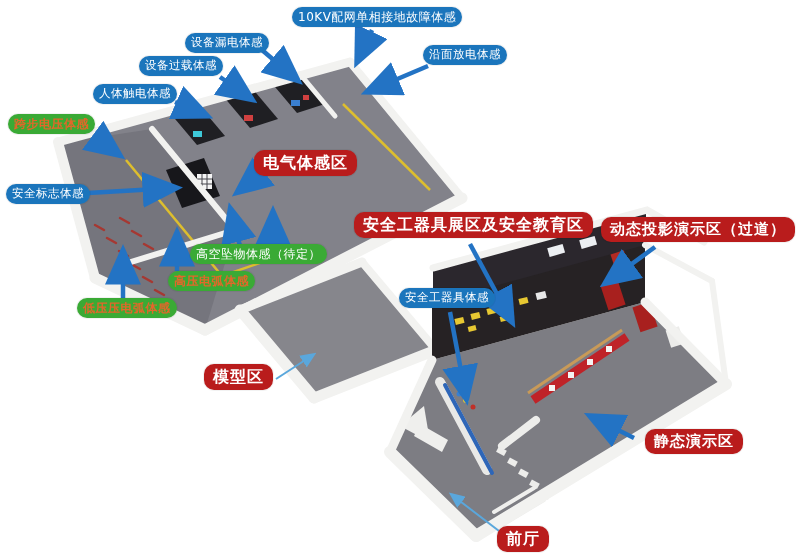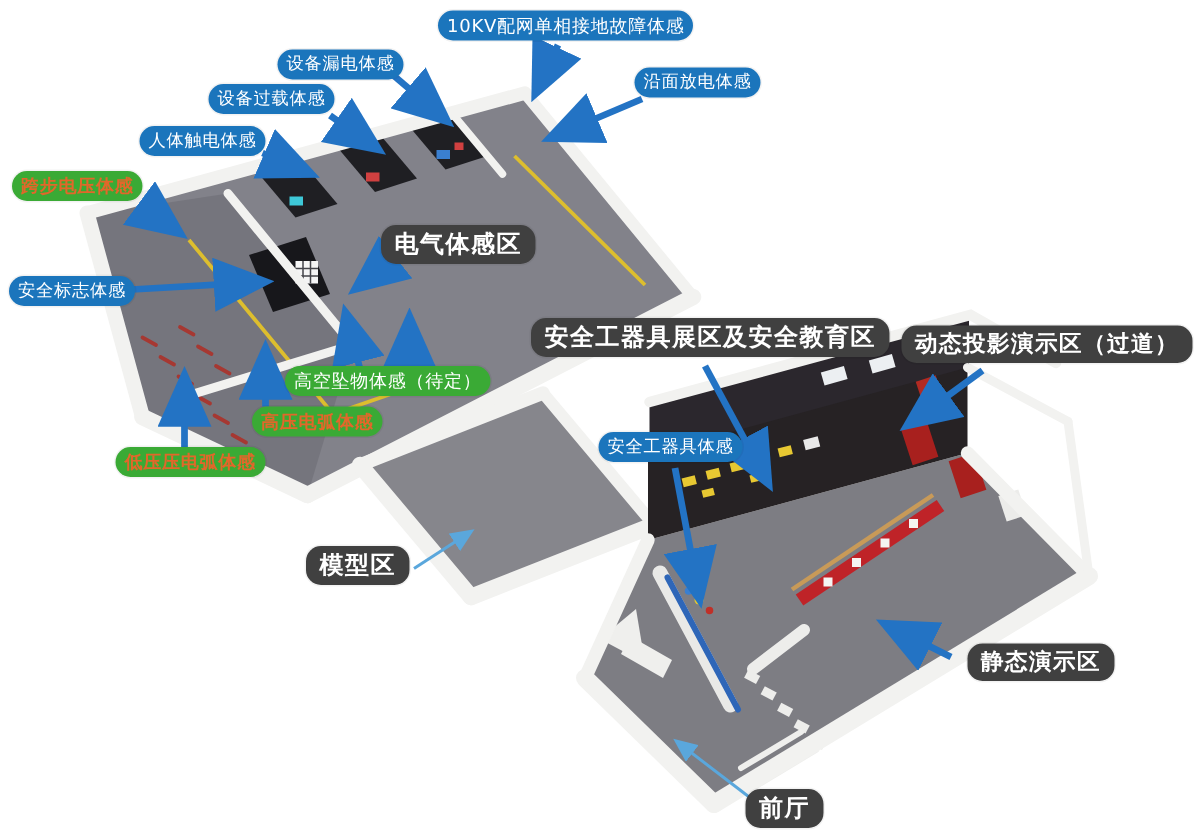--- a/index.html
+++ b/index.html
@@ -3,21 +3,21 @@
 <meta charset="utf-8">
 <style>
   html,body{margin:0;padding:0;background:#fff;}
   .stage{position:relative;width:800px;height:556px;background:#ffffff;overflow:hidden;
          font-family:"DejaVu Sans","Liberation Sans",sans-serif;}
   .stage svg{position:absolute;left:0;top:0;}
   .lbl{position:absolute;color:#fff;font-size:11.5px;line-height:1;padding:4px 6px;
        white-space:nowrap;border-radius:10px;text-align:center;letter-spacing:.5px;
        box-shadow:0 0 0 1px rgba(0,0,0,.05);}
   .lbl.blue{background:#1b75bc;}
-  .lbl.cyan{background:#404040;font-size:16px;padding:5px 9px;font-weight:bold;letter-spacing:1px;}
+  .lbl.cyan{background:#b91c1c;font-size:16px;padding:5px 9px;font-weight:bold;letter-spacing:1px;}
   .lbl.cyan.md{font-size:15px;}
   .lbl.green{background:#3aaa35;font-size:12px;}
   .lbl.green.orange{color:#e2672a;font-weight:bold;}
 </style>
 </head>
 <body>
 
 <div class="stage">
 
   <svg width="800" height="556" viewBox="0 0 800 556">

